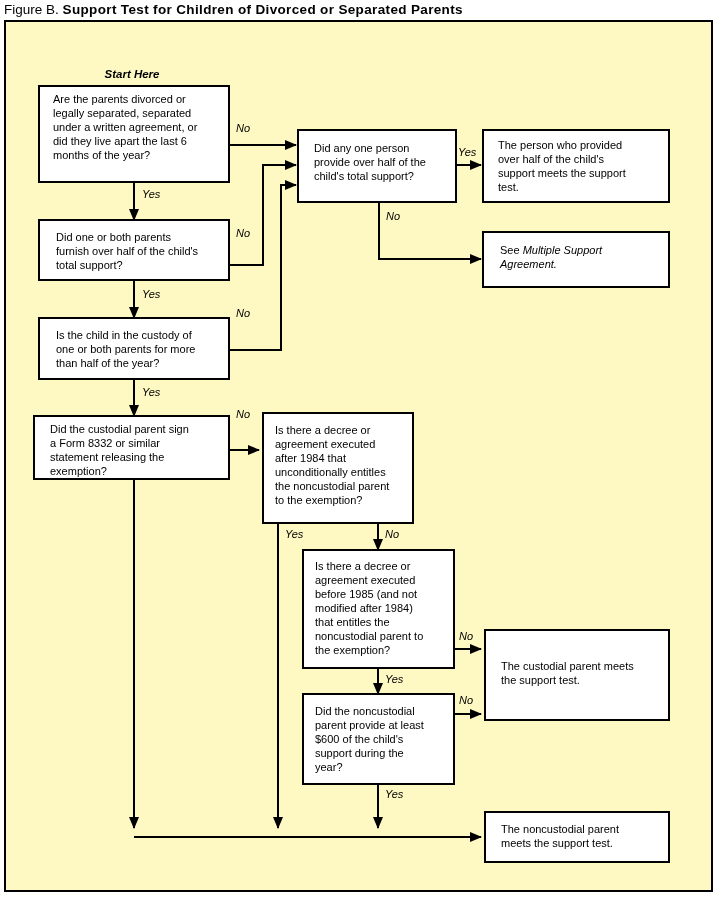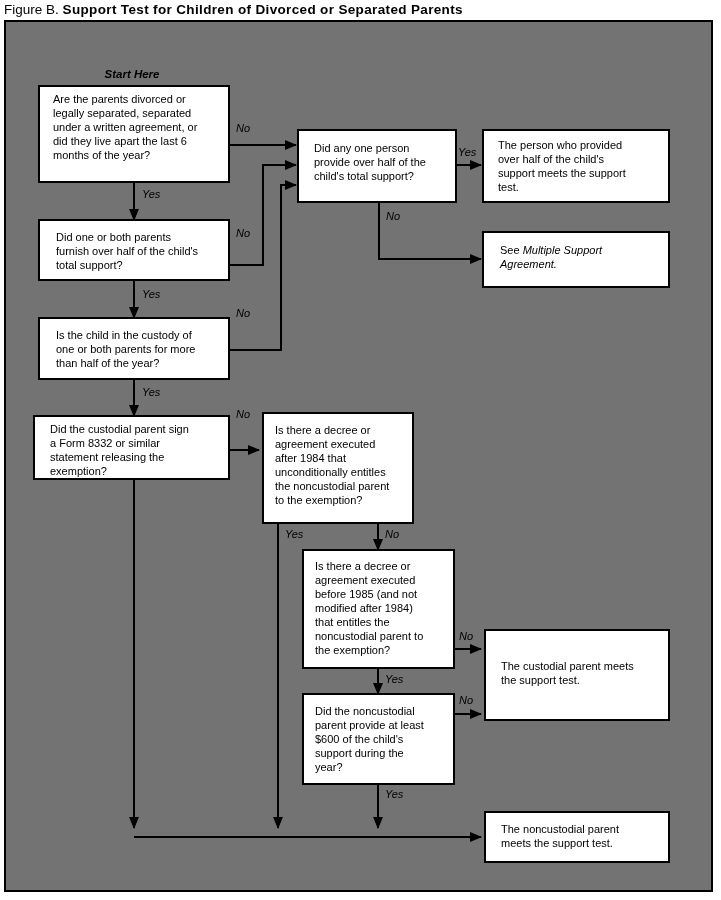--- a/index.html
+++ b/index.html
@@ -36,21 +36,21 @@
     letter-spacing: 0.35px;
   }
   #chart-frame {
     position: absolute;
     left: 4px;
     top: 20px;
     width: 709px;
     height: 872px;
     border: 2px solid #000000;
     box-sizing: border-box;
-    background: #737373;
+    background: #fef9c3;
   }
   svg#flow {
     position: absolute;
     left: 0;
     top: 0;
   }
   .boxrect {
     fill: #ffffff;
     stroke: #000000;
     stroke-width: 2;

